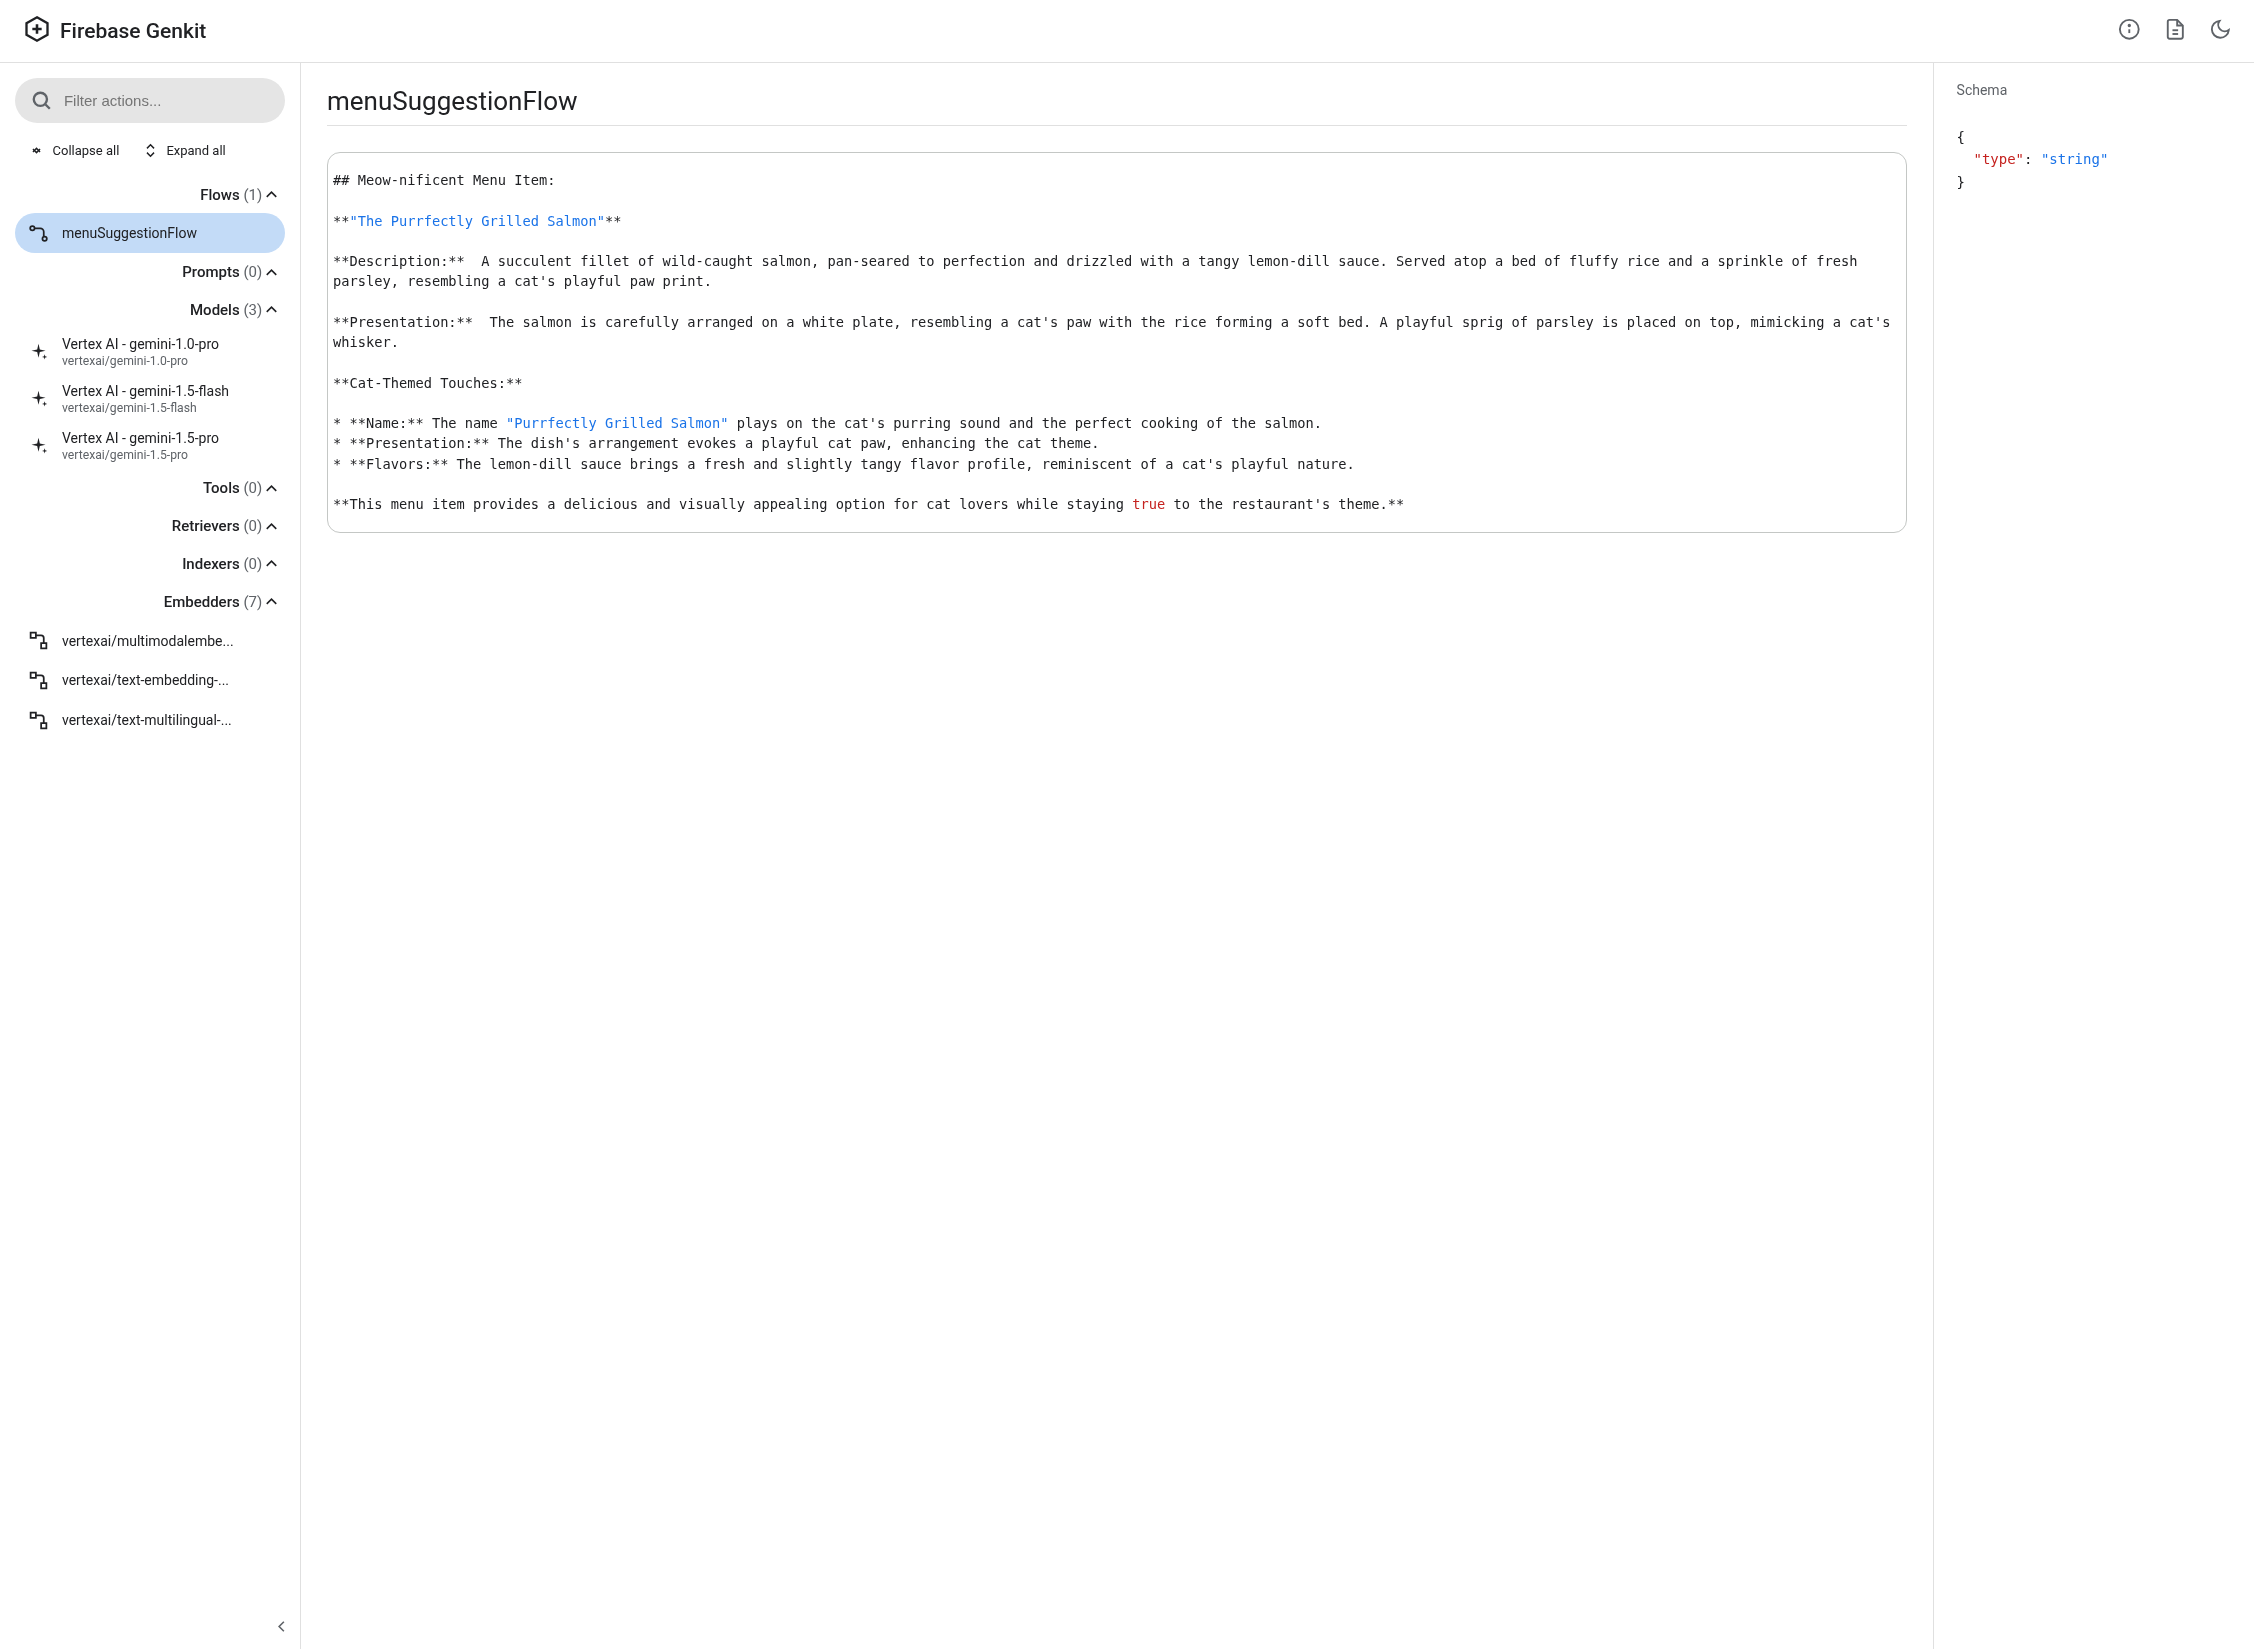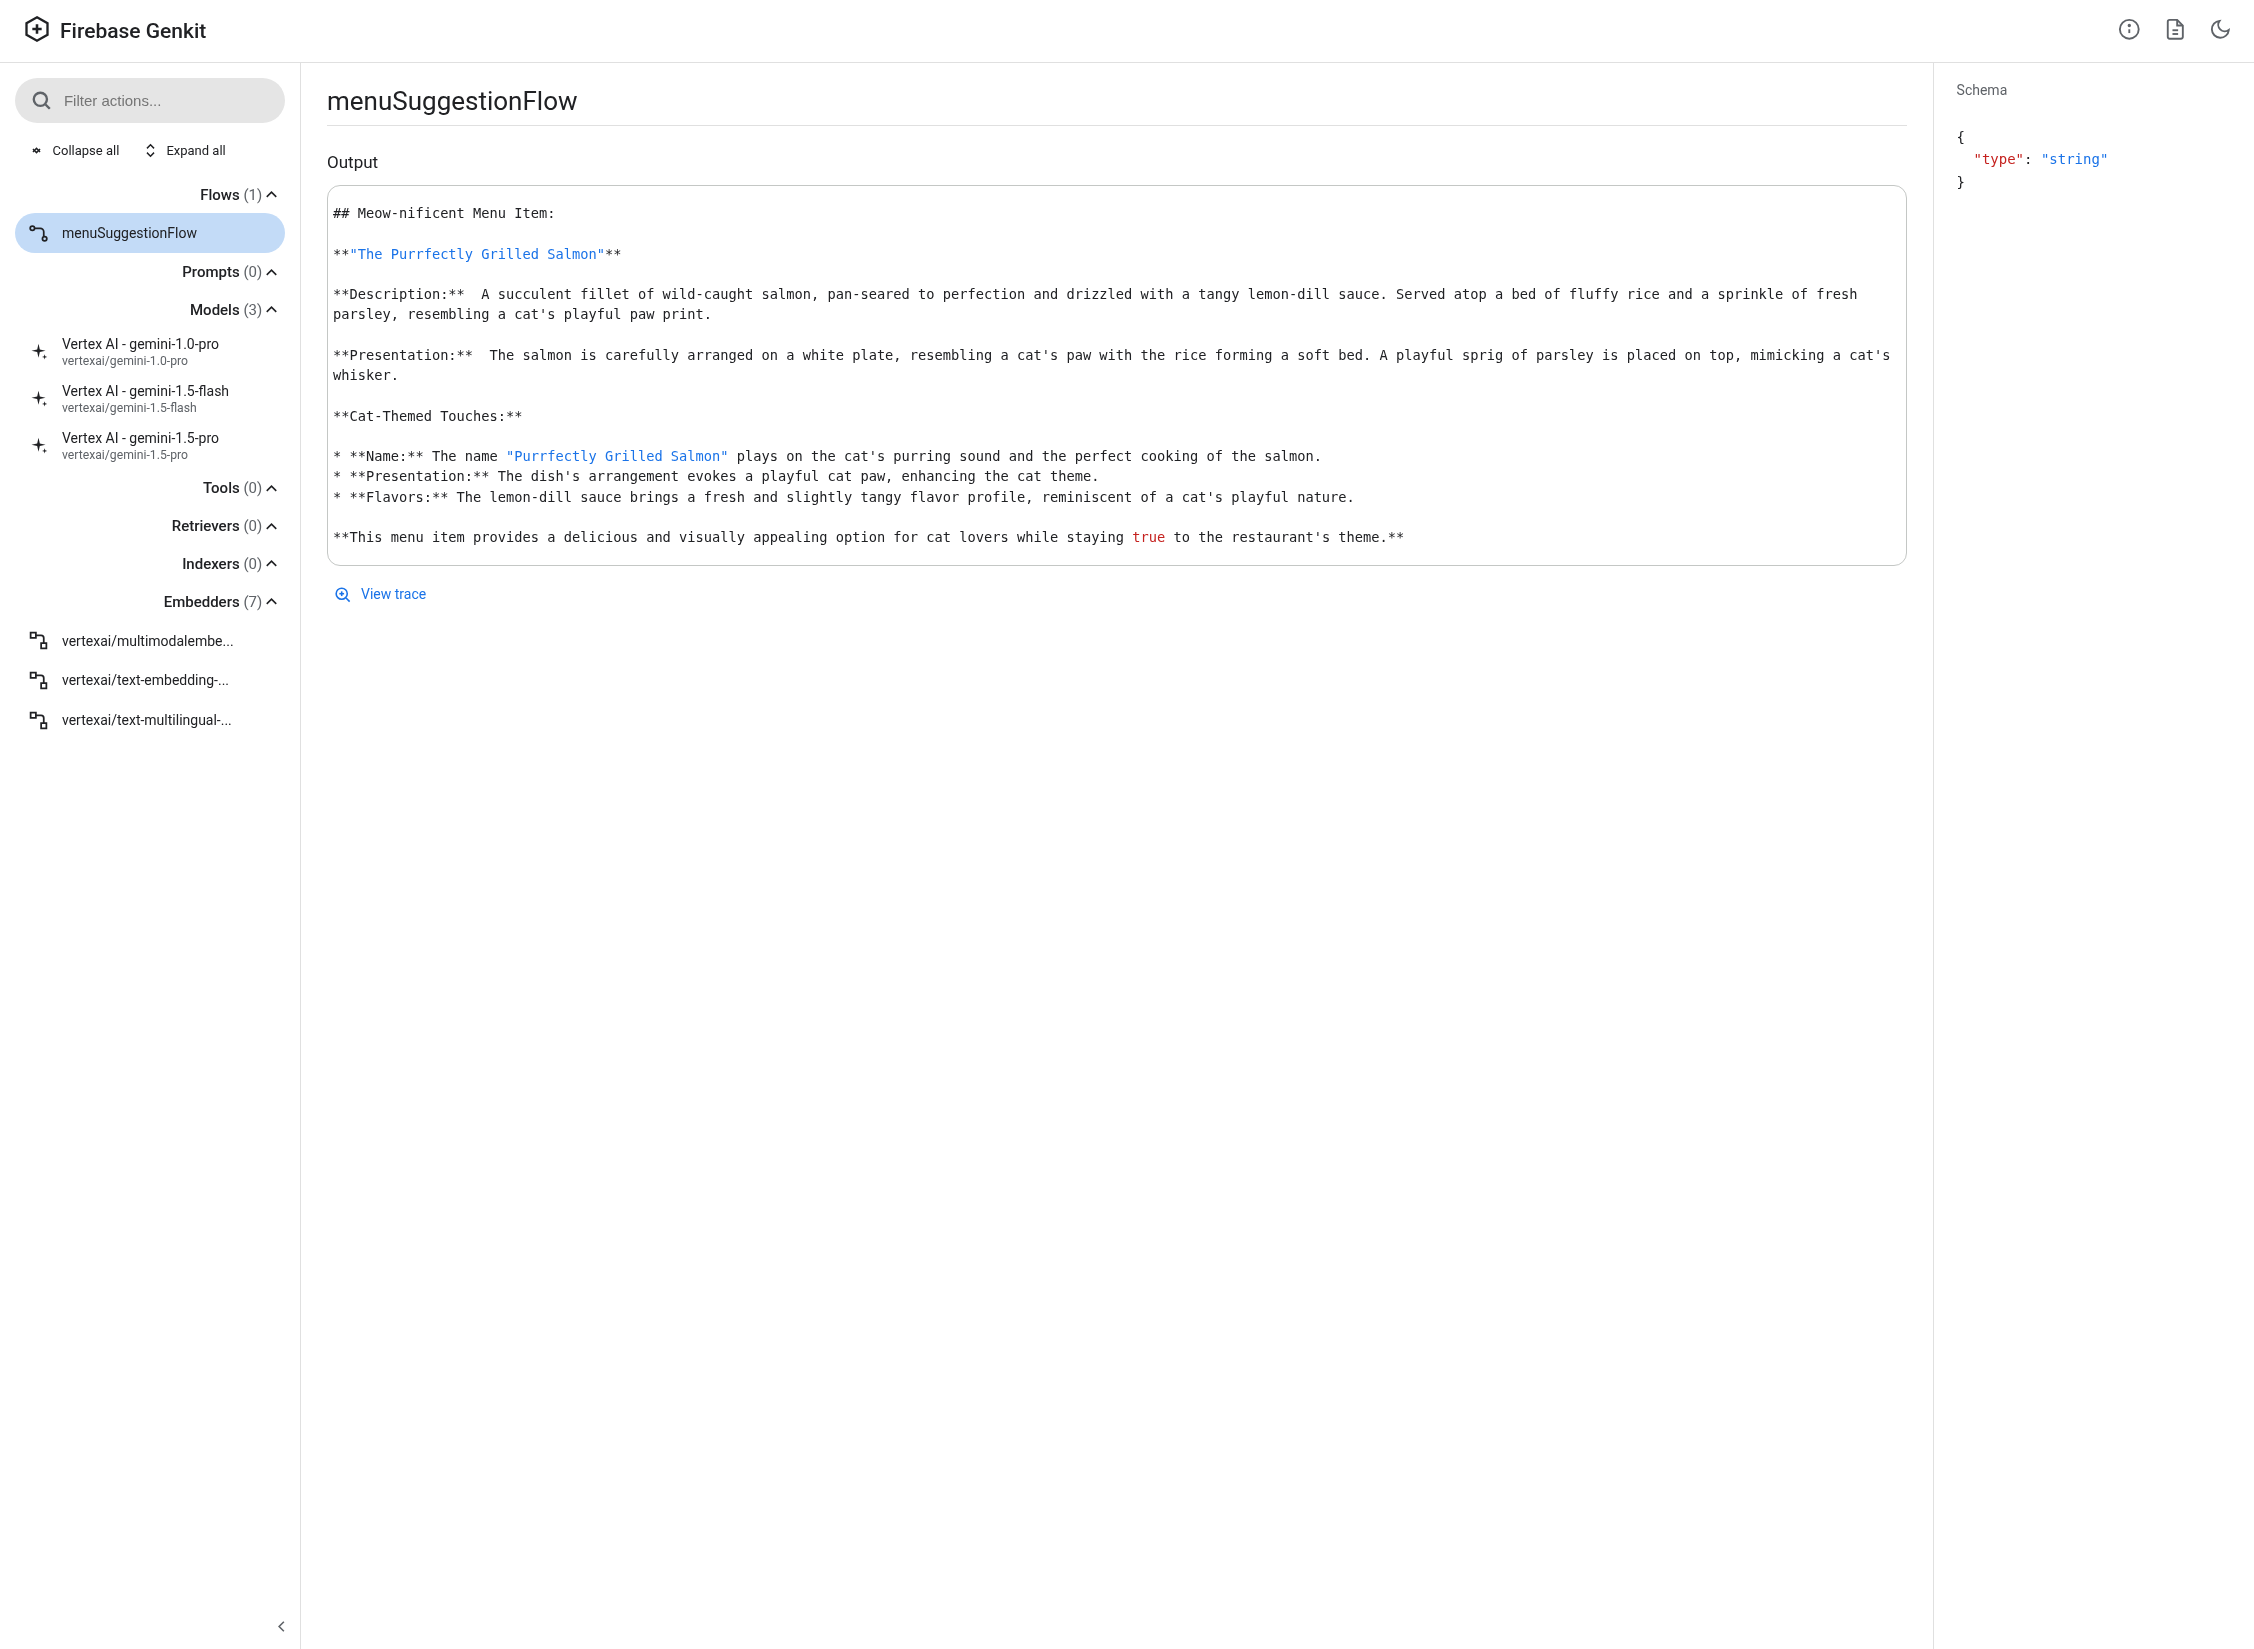--- a/index.html
+++ b/index.html
@@ -239,45 +239,35 @@
 
     <div class="collapse-handle">
       <svg width="19" height="19" viewBox="0 0 24 24" fill="none" stroke="currentColor" stroke-width="2">
           <polyline points="15 18 9 12 15 6"></polyline>
         </svg>
     </div>
   </div>
 
   <div class="main">
     <div class="flow-title">menuSuggestionFlow</div>
-    <div class="output-label">Output</div>
     <div class="output-box" id="output-box"><span>## Meow-nificent Menu Item:
 
 **</span><span class="json-str">"The Purrfectly Grilled Salmon"</span><span>**
 
 **Description:**  A succulent fillet of wild-caught salmon, pan-seared to perfection and drizzled with a tangy lemon-dill sauce. Served atop a bed of fluffy rice and a sprinkle of fresh parsley, resembling a cat's playful paw print.
 
 **Presentation:**  The salmon is carefully arranged on a white plate, resembling a cat's paw with the rice forming a soft bed. A playful sprig of parsley is placed on top, mimicking a cat's whisker.
 
 **Cat-Themed Touches:**
 
 * **Name:** The name </span><span class="json-str">"Purrfectly Grilled Salmon"</span><span> plays on the cat's purring sound and the perfect cooking of the salmon.
 * **Presentation:** The dish's arrangement evokes a playful cat paw, enhancing the cat theme.
 * **Flavors:** The lemon-dill sauce brings a fresh and slightly tangy flavor profile, reminiscent of a cat's playful nature.
 
 **This menu item provides a delicious and visually appealing option for cat lovers while staying </span><span class="json-kw">true</span><span> to the restaurant's theme.**</span></div>
-    <div class="view-trace">
-      <svg viewBox="0 0 24 24" fill="none" stroke="currentColor" stroke-width="2">
-          <circle cx="11" cy="11" r="7"></circle>
-          <line x1="11" y1="8" x2="11" y2="14"></line>
-          <line x1="8" y1="11" x2="14" y2="11"></line>
-          <line x1="21" y1="21" x2="16.5" y2="16.5"></line>
-        </svg>
-      <span>View trace</span>
-    </div>
   </div>
 
   <div class="schema">
     <div class="schema-label">Schema</div>
     <div class="schema-body" id="schema-body"><span>{
   </span><span class="json-key">"type"</span><span>: </span><span class="json-val">"string"</span><span>
 }</span></div>
   </div>
 </div>
 

